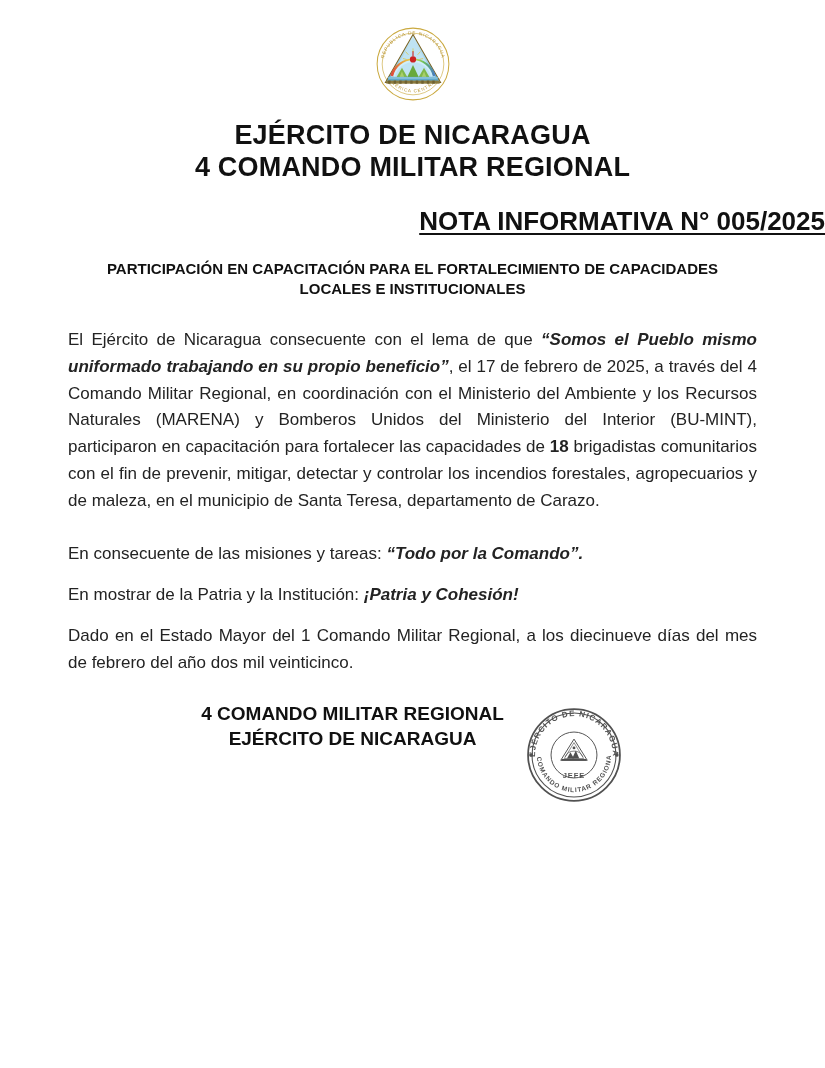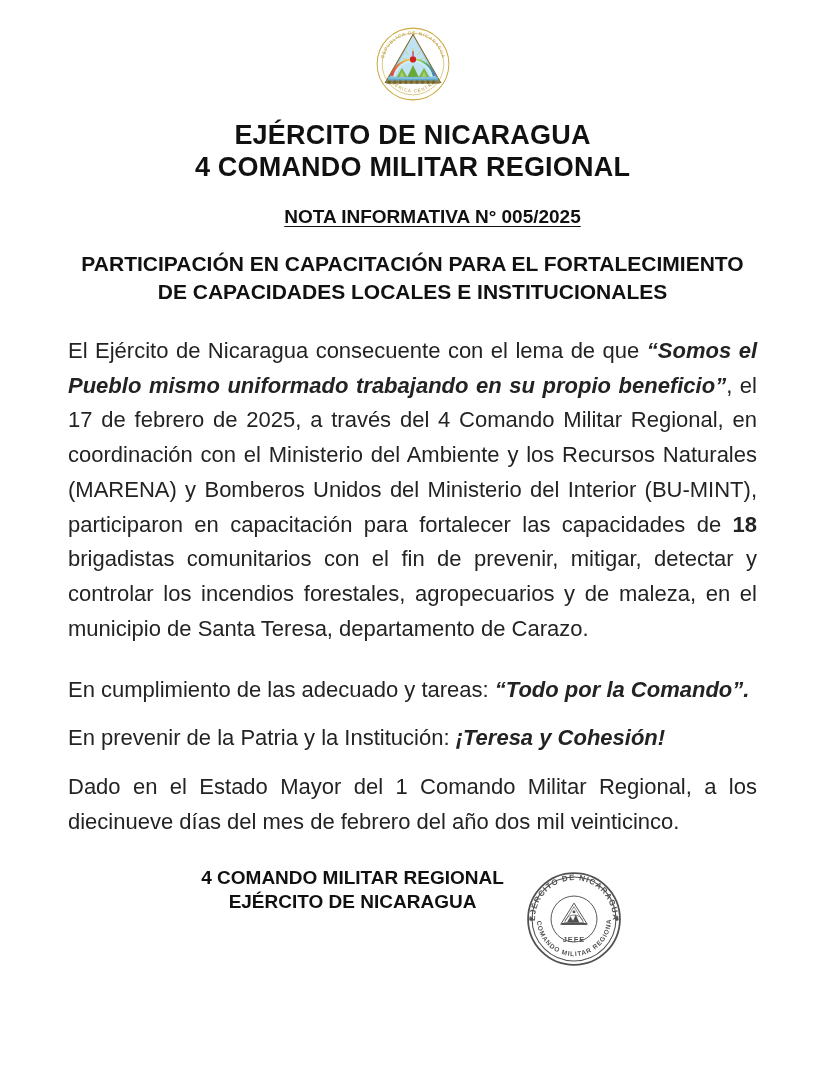--- a/index.html
+++ b/index.html
@@ -45,52 +45,52 @@
     font-weight: bold;
     font-size: 27px;
     line-height: 1.18;
     letter-spacing: 0.2px;
     margin-top: 10px;
     color: #111;
   }
   .org-title .l2 { display: block; }
 
   .doc-number {
-    text-align: center;
-    font-weight: bold;
-    font-size: 19px;
+    text-align: right;
+    font-weight: bold;
+    font-size: 26px;
     margin-top: 22px;
     color: #111;
     margin-left: 40px;
   }
   .doc-number span.u {
     text-decoration: underline;
     text-underline-offset: 3px;
   }
 
   .subject {
     text-align: center;
     font-weight: bold;
-    font-size: 21px;
+    font-size: 15px;
     line-height: 1.34;
     margin-top: 22px;
     padding: 0 80px;
     color: #111;
   }
 
   
   .body-block {
     margin: 0 auto;
     width: 689px;
     padding-top: 28px;
   }
   p.para {
     text-align: justify;
     text-justify: inter-word;
-    font-size: 22px;
+    font-size: 17px;
     line-height: 1.58;
     margin: 0 0 20px 0;
     color: #232323;
   }
   p.para.tight { margin-bottom: 14px; }
   p.para.gap-lg { margin-bottom: 26px; }
   .b { font-weight: bold; }
   .bi { font-weight: bold; font-style: italic; }
 
   
@@ -204,23 +204,23 @@
     <span class="u">NOTA INFORMATIVA N° 005/2025</span>
   </div>
 
   <div class="subject">PARTICIPACIÓN EN CAPACITACIÓN PARA EL FORTALECIMIENTO DE CAPACIDADES LOCALES E INSTITUCIONALES</div>
 
   <div class="body-block">
 
     <p class="para gap-lg"><span>El Ejército de Nicaragua consecuente con el lema de que </span><span class="bi">“Somos el Pueblo mismo uniformado trabajando en su propio beneficio”</span><span>, el 17 de febrero de 2025, a través del 4 Comando Militar Regional, en coordinación con el Ministerio del Ambiente y los Recursos Naturales (MARENA) y Bomberos Unidos del Ministerio del Interior (BU-MINT), participaron en capacitación para fortalecer las capacidades de </span><span class="b">18</span><span> brigadistas comunitarios con el fin de prevenir, mitigar, detectar y controlar los incendios forestales, agropecuarios y de maleza, en el municipio de Santa Teresa, departamento de Carazo.</span></p>
 
 
-    <p class="para tight"><span>En cumplimiento de las adecuado y tareas: </span><span class="bi">“Todo por la Comando”.</span></p>
-
-    <p class="para tight"><span>En prevenir de la Patria y la Institución: </span><span class="bi">¡Teresa y Cohesión!</span></p>
+    <p class="para tight"><span>En consecuente de las misiones y tareas: </span><span class="bi">“Todo por la Comando”.</span></p>
+
+    <p class="para tight"><span>En mostrar de la Patria y la Institución: </span><span class="bi">¡Patria y Cohesión!</span></p>
 
     <p class="para">Dado en el Estado Mayor del 1 Comando Militar Regional, a los diecinueve días del mes de febrero del año dos mil veinticinco.</p>
 
     <div class="sign-row">
 
       <div class="sign-name">
         <span>4 COMANDO MILITAR REGIONAL</span>
         <span class="l2">EJÉRCITO DE NICARAGUA</span>
       </div>
 

